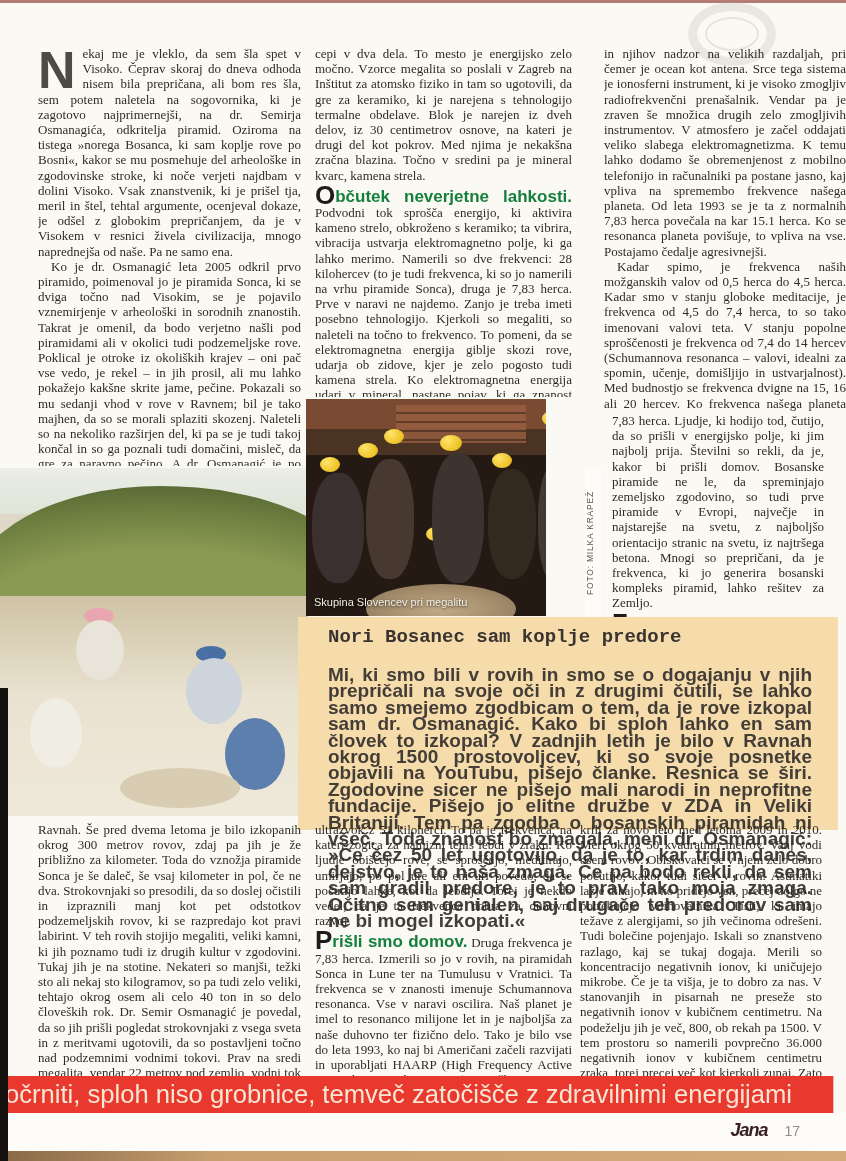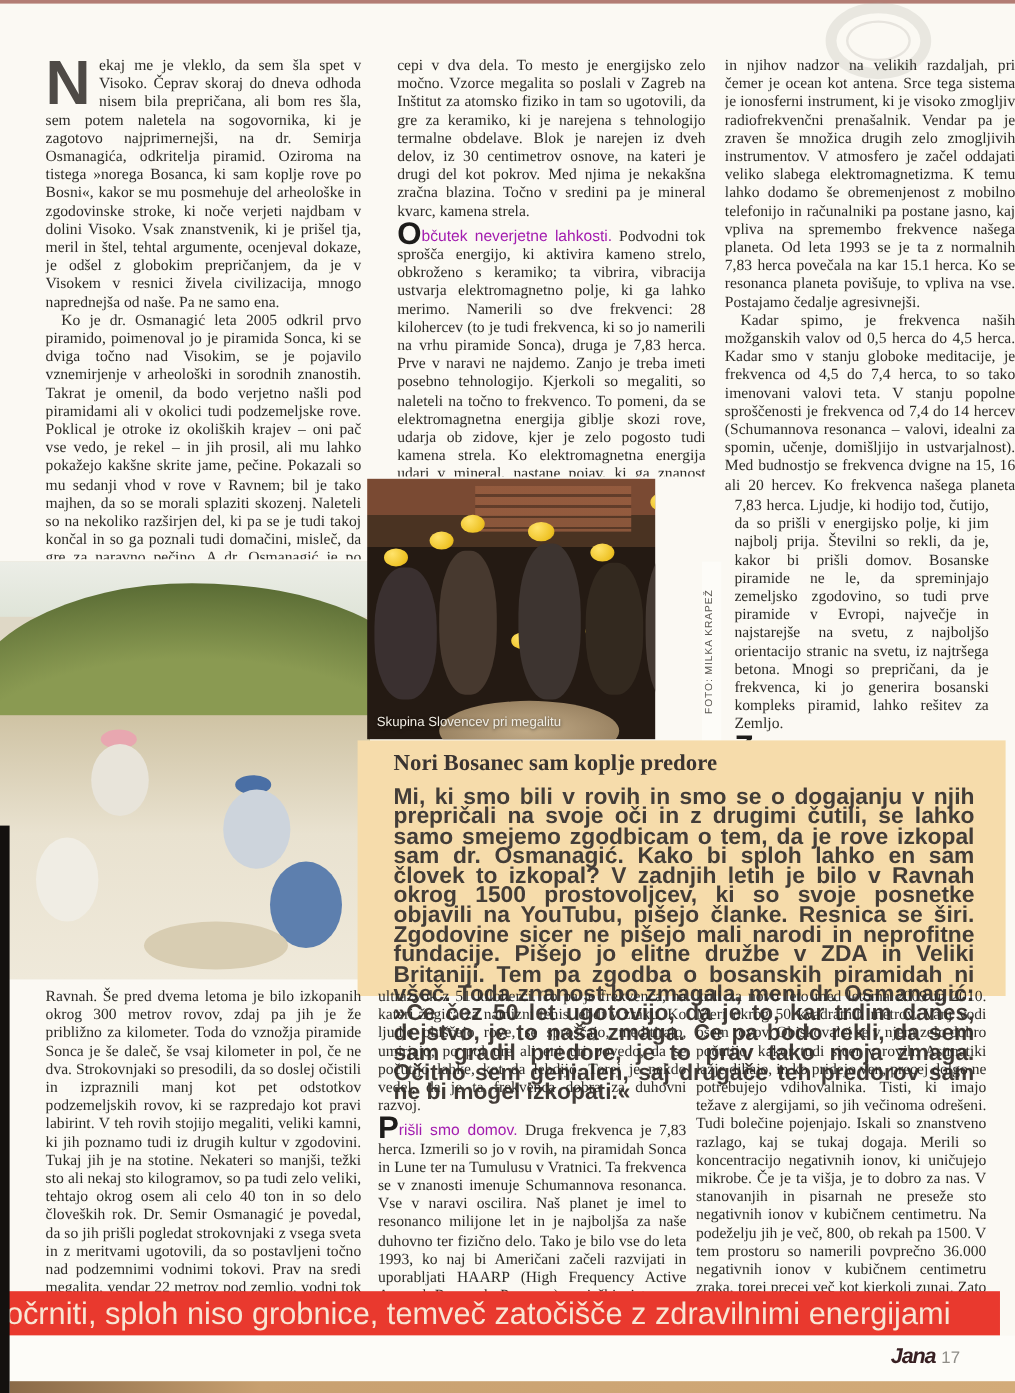--- a/index.html
+++ b/index.html
@@ -18,21 +18,21 @@
     overflow:hidden;
   }
   .col p{margin:0;}
   .indent{text-indent:13px;}
   .hpara{margin-top:6px !important;}
   .h-cap{
     font-family:"Liberation Sans", sans-serif;font-weight:bold;
     font-size:26px;line-height:10px;letter-spacing:-1px;color:#1d1c1a;
     vertical-align:-2px;padding-right:1px;
   }
-  .h-run{font-family:"Liberation Sans", sans-serif;font-weight:normal;font-size:13px;color:#a21caf;}
+  .h-run{font-family:"Liberation Sans", sans-serif;font-weight:bold;font-size:17px;color:#15803d;}
   .dropcap{
     float:left;font-family:"Liberation Sans", sans-serif;font-weight:bold;
     font-size:52px;line-height:42px;color:#4e4a46;margin:3px 7px 0 0;
   }
   
   .photo-left{
     left:0;top:468px;width:308px;height:348px;overflow:hidden;background:#dfd8c6;
   }
   .sky{position:absolute;left:0;top:0;width:100%;height:46px;background:linear-gradient(#eceee7,#dfe4d8);}
   .hill{
@@ -69,39 +69,39 @@
     font-family:"Liberation Sans", sans-serif;font-size:8.5px;letter-spacing:.8px;
     color:#5a5650;text-align:center;
   }
   
   .quote-box{
     left:298px;top:617px;width:540px;height:213px;
     background:#f6dcab;
     box-sizing:border-box;padding:9px 26px 0 30px;
   }
   .quote-box h2{
-    margin:0 0 9px 0;
-    font-family:Liberation Serif, serif;font-size:19px;font-weight:bold;color:#3a3431;
+    margin:0 0 19px 0;
+    font-family:Liberation Mono, monospace;font-size:19px;font-weight:bold;color:#3a3431;
   }
   .quote-box .qbody{
     font-family:"Liberation Sans", sans-serif;font-size:19px;font-weight:bold;
     line-height:16.4px;color:#433d38;text-align:justify;
   }
   
   .banner{
     left:0;top:1076px;width:846px;height:37px;background:#e9392e;
     color:#f8e6d4;font-family:"Liberation Sans", sans-serif;
     font-size:26px;line-height:36px;white-space:nowrap;
     padding-left:5px;box-sizing:border-box;
     transform-origin:left center;transform:scaleX(.985);
   }
   .footer{
     left:0;top:1113px;width:846px;height:38px;background:#fdfcf8;
   }
-  .brand-wrap{position:absolute;right:46px;top:7px;display:flex;align-items:baseline;gap:5px;}
+  .brand-wrap{position:absolute;right:46px;top:7px;display:flex;align-items:baseline;gap:17px;}
   .brand{
     font-family:"Liberation Sans", sans-serif;font-weight:bold;font-style:italic;
     font-size:18px;color:#382023;letter-spacing:-1px;
   }
   .pageno{font-family:"Liberation Sans", sans-serif;font-size:14px;color:#8f8d88;}
   
   .edge-top{left:0;top:0;width:846px;height:3px;background:#8c3a30;opacity:.65;}
   .edge-left-black{left:0;top:688px;width:8px;height:473px;background:#14110f;z-index:30;}
   .edge-bottom{left:8px;top:1151px;width:838px;height:10px;background:linear-gradient(90deg,#8a6a48,#c8a070 25%, #d3ab79);}
   .watermark{
@@ -119,21 +119,21 @@
 <div class="abs edge-top"></div>
 <div class="abs watermark"></div>
 
 <div class="col" style="left:38px;top:46px;width:263px;height:420px;">
   <p>
     <span class="dropcap">N</span><span>ekaj me je vleklo, da sem šla spet v Visoko. Čeprav skoraj do dneva odhoda nisem bila prepričana, ali bom res šla, sem potem naletela na sogovornika, ki je zagotovo najprimernejši, na dr. Semirja Osmanagića, odkritelja piramid. Oziroma na tistega »norega Bosanca, ki sam koplje rove po Bosni«, kakor se mu posmehuje del arheološke in zgodovinske stroke, ki noče verjeti najdbam v dolini Visoko. Vsak znanstvenik, ki je prišel tja, meril in štel, tehtal argumente, ocenjeval dokaze, je odšel z globokim prepričanjem, da je v Visokem v resnici živela civilizacija, mnogo naprednejša od naše. Pa ne samo ena.</span>
   </p>
   <p class="indent">Ko je dr. Osmanagić leta 2005 odkril prvo piramido, poimenoval jo je piramida Sonca, ki se dviga točno nad Visokim, se je pojavilo vznemirjenje v arheološki in sorodnih znanostih. Takrat je omenil, da bodo verjetno našli pod piramidami ali v okolici tudi podzemeljske rove. Poklical je otroke iz okoliških krajev – oni pač vse vedo, je rekel – in jih prosil, ali mu lahko pokažejo kakšne skrite jame, pečine. Pokazali so mu sedanji vhod v rove v Ravnem; bil je tako majhen, da so se morali splaziti skozenj. Naleteli so na nekoliko razširjen del, ki pa se je tudi takoj končal in so ga poznali tudi domačini, misleč, da gre za naravno pečino. A dr. Osmanagić je po svodu, izdelanem pravilno polkrožno, menil, da je to delo človeških rok in prvi dokaz o podzemnih rovih. Tako se je začelo izkopavanje v</p>
 </div>
 
-<div class="col" style="left:331px;top:46px;width:257px;height:351px;">
+<div class="col" style="left:315px;top:46px;width:257px;height:351px;">
   <p>cepi v dva dela. To mesto je energijsko zelo močno. Vzorce megalita so poslali v Zagreb na Inštitut za atomsko fiziko in tam so ugotovili, da gre za keramiko, ki je narejena s tehnologijo termalne obdelave. Blok je narejen iz dveh delov, iz 30 centimetrov osnove, na kateri je drugi del kot pokrov. Med njima je nekakšna zračna blazina. Točno v sredini pa je mineral kvarc, kamena strela.</p>
   <p class="hpara">
     <span class="h-cap">O</span><span class="h-run">bčutek neverjetne lahkosti.</span><span> Podvodni tok sprošča energijo, ki aktivira kameno strelo, obkroženo s keramiko; ta vibrira, vibracija ustvarja elektromagnetno polje, ki ga lahko merimo. Namerili so dve frekvenci: 28 kilohercev (to je tudi frekvenca, ki so jo namerili na vrhu piramide Sonca), druga je 7,83 herca. Prve v naravi ne najdemo. Zanjo je treba imeti posebno tehnologijo. Kjerkoli so megaliti, so naleteli na točno to frekvenco. To pomeni, da se elektromagnetna energija giblje skozi rove, udarja ob zidove, kjer je zelo pogosto tudi kamena strela. Ko elektromagnetna energija udari v mineral, nastane pojav, ki ga znanost pozna kot piezoelektrični efekt, to je ustvarjanje ultrazvoka. To pomeni, da so tam namerili</span>
   </p>
 </div>
 
 <div class="col" style="left:604px;top:46px;width:242px;height:366px;">
   <p>in njihov nadzor na velikih razdaljah, pri čemer je ocean kot antena. Srce tega sistema je ionosferni instrument, ki je visoko zmogljiv radiofrekvenčni prenašalnik. Vendar pa je zraven še množica drugih zelo zmogljivih instrumentov. V atmosfero je začel oddajati veliko slabega elektromagnetizma. K temu lahko dodamo še obremenjenost z mobilno telefonijo in računalniki pa postane jasno, kaj vpliva na spremembo frekvence našega planeta. Od leta 1993 se je ta z normalnih 7,83 herca povečala na kar 15.1 herca. Ko se resonanca planeta povišuje, to vpliva na vse. Postajamo čedalje agresivnejši.</p>
   <p class="indent">Kadar spimo, je frekvenca naših možganskih valov od 0,5 herca do 4,5 herca. Kadar smo v stanju globoke meditacije, je frekvenca od 4,5 do 7,4 herca, to so tako imenovani valovi teta. V stanju popolne sproščenosti je frekvenca od 7,4 do 14 hercev (Schumannova resonanca – valovi, idealni za spomin, učenje, domišljijo in ustvarjalnost). Med budnostjo se frekvenca dvigne na 15, 16 ali 20 hercev. Ko frekvenca našega planeta raste, raste tudi pritisk na nas. Postajamo čedalje bolj živčni. V rovih pod bosanskimi piramidami pa je frekvenca</p>
 </div>

